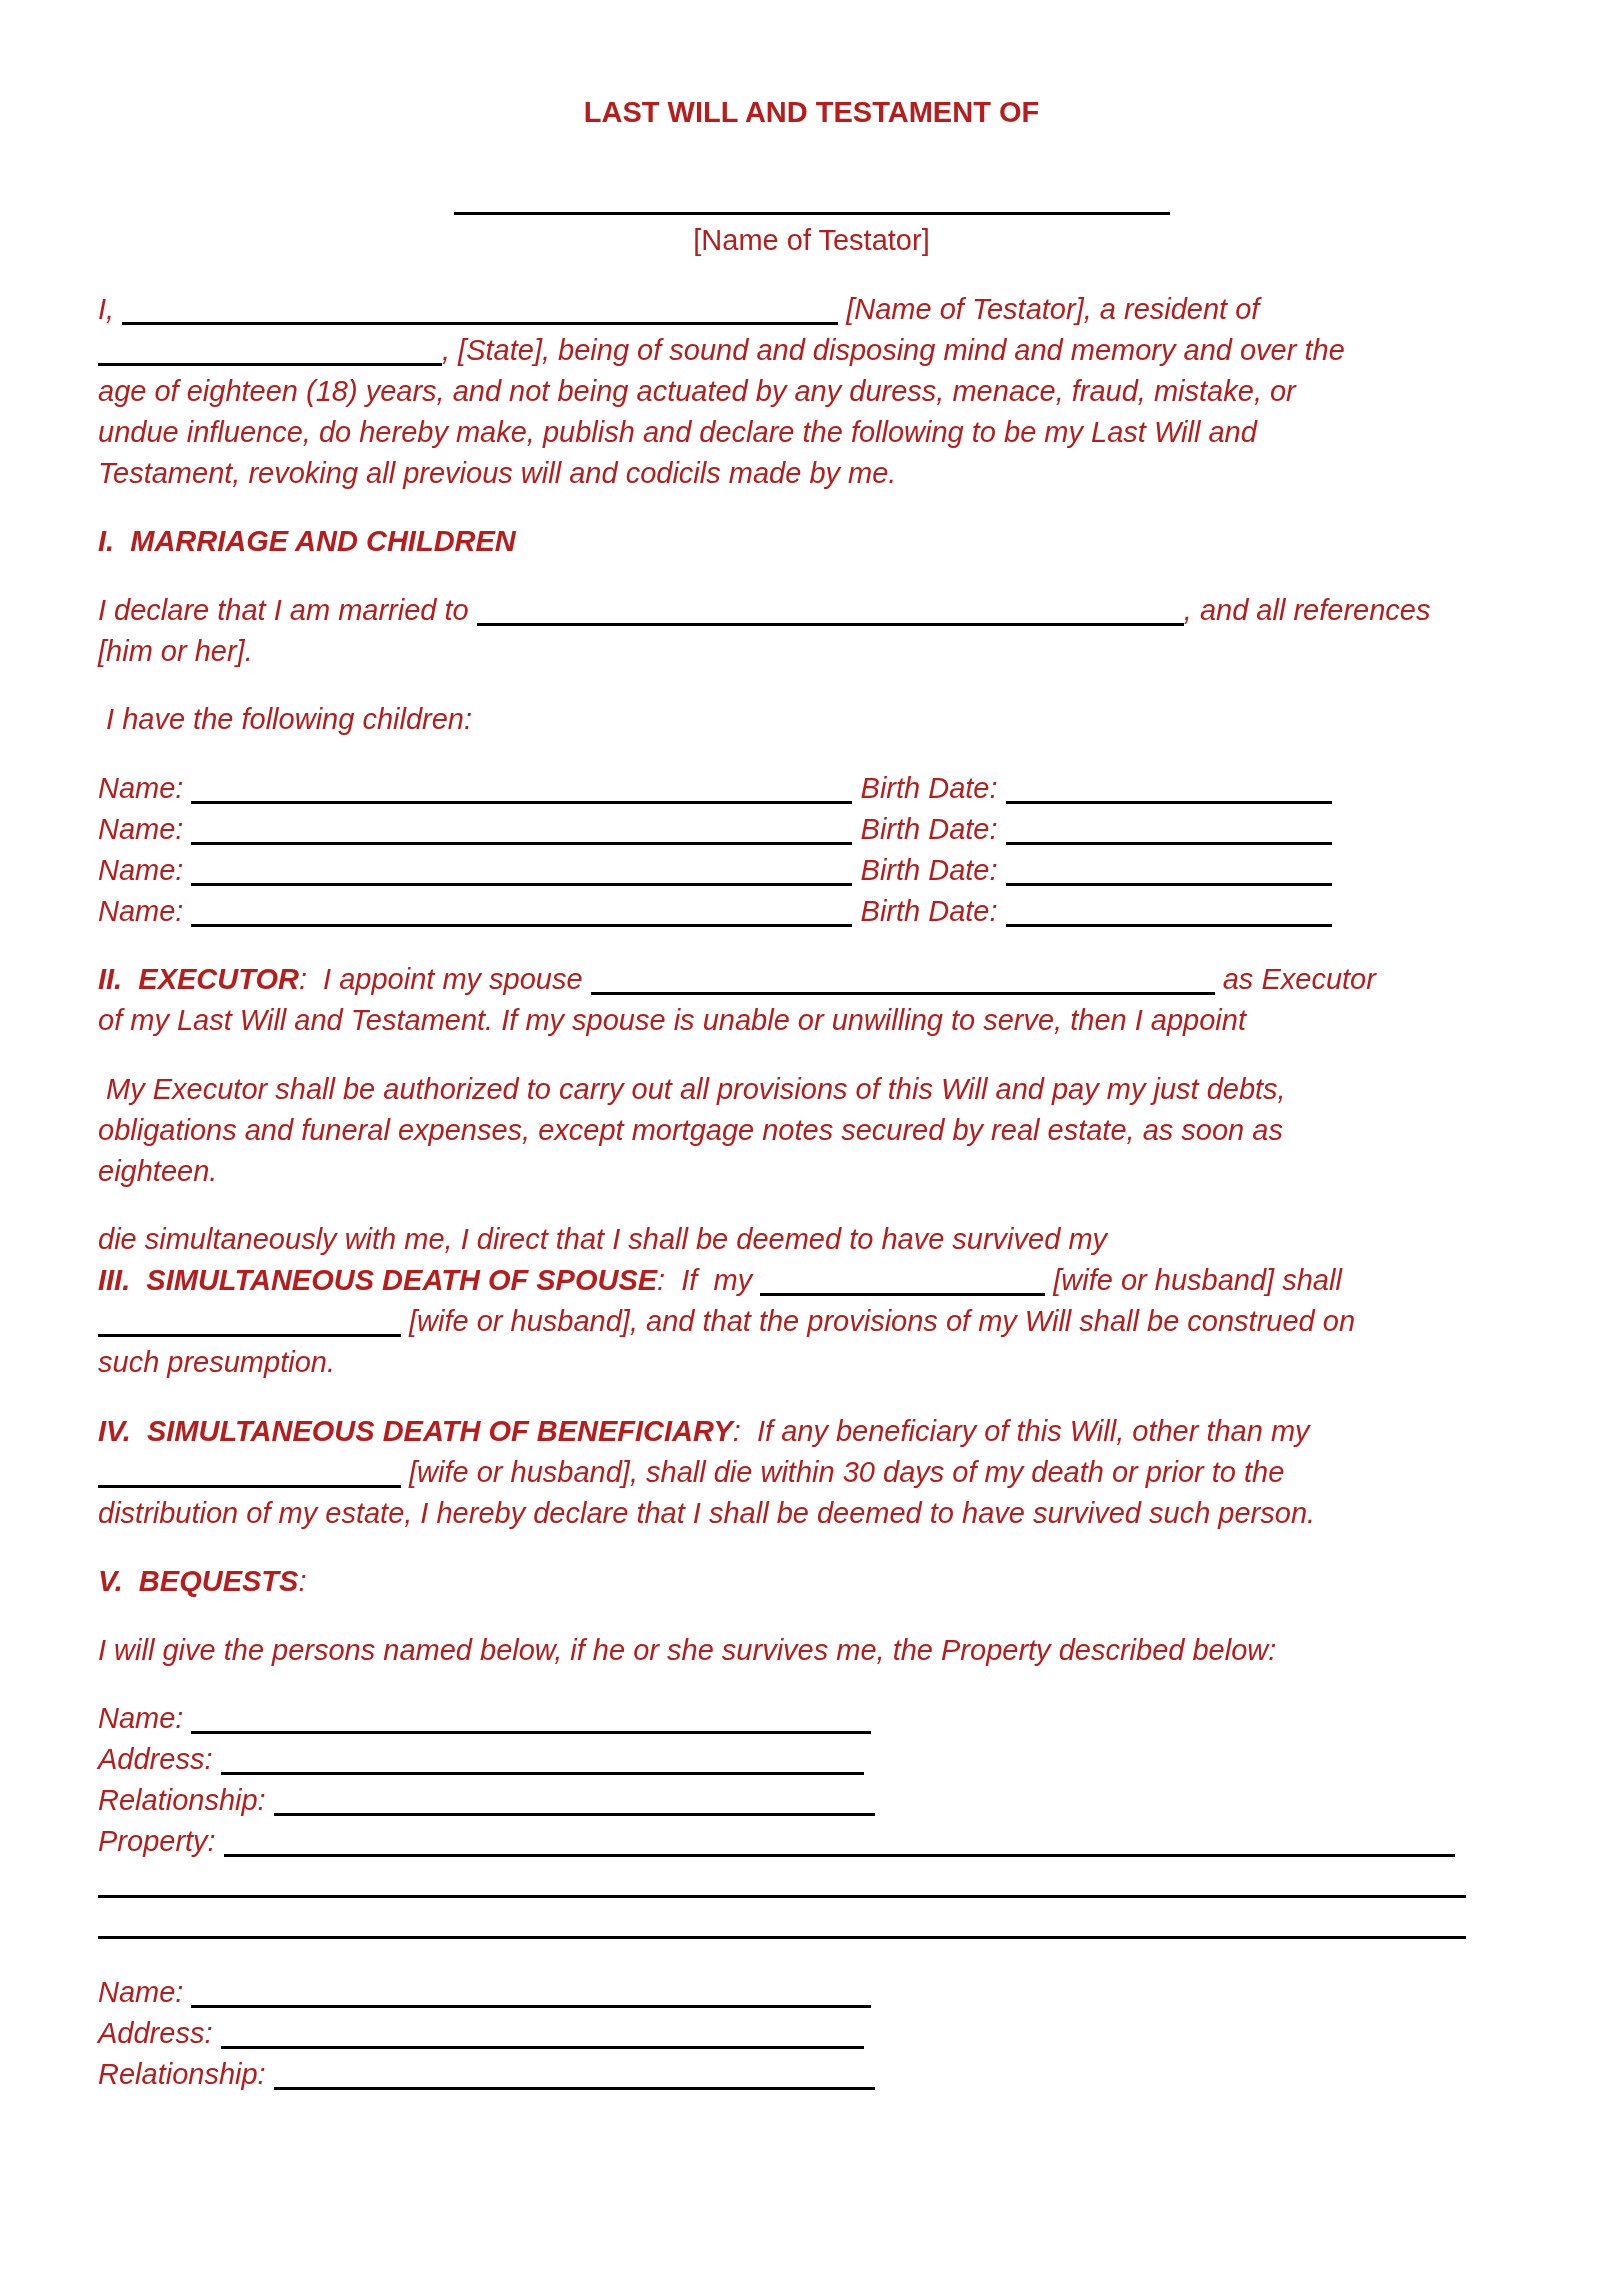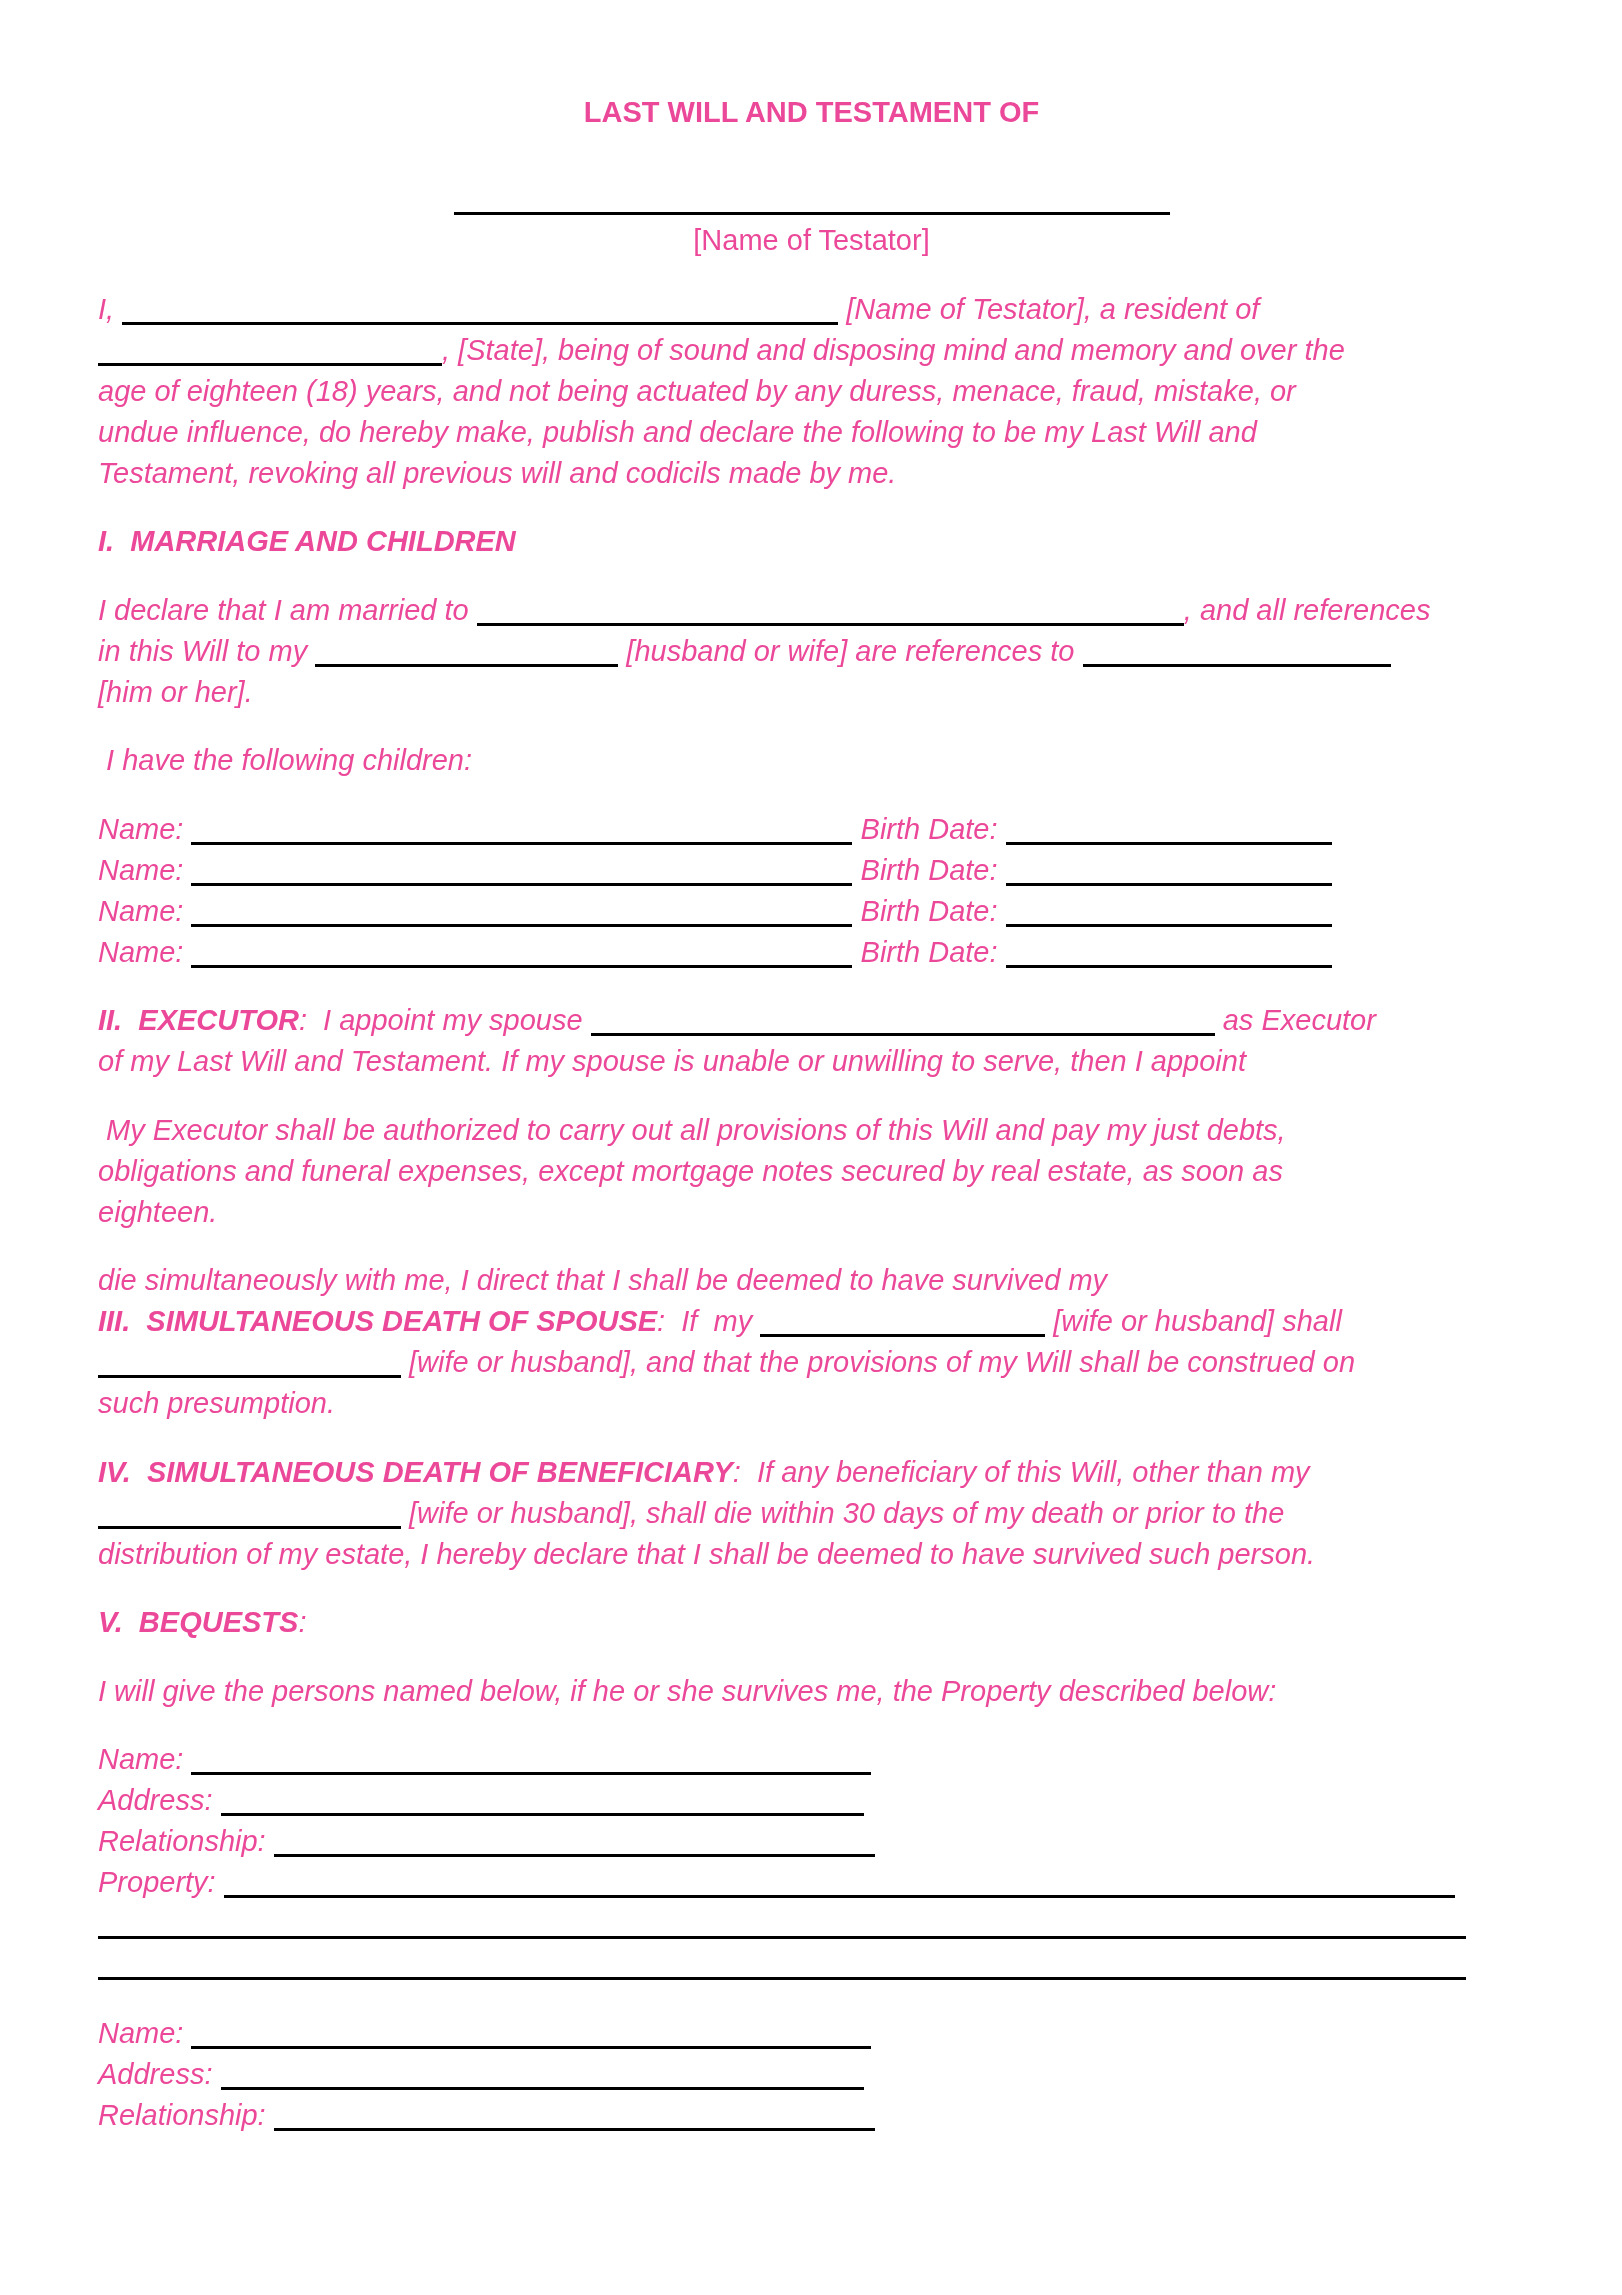--- a/index.html
+++ b/index.html
@@ -9,21 +9,21 @@
   }
   .page {
     position: relative;
     width: 1623px;
     height: 2296px;
     background: #ffffff;
     box-sizing: border-box;
     padding: 92px 98px 0 98px;
     font-family: "Liberation Sans", "DejaVu Sans", sans-serif;
     font-size: 29px;
-    color: #ec4899;
+    color: #b91c1c;
     overflow: hidden;
   }
   .line {
     line-height: 41px;
     min-height: 41px;
     white-space: nowrap;
   }
   .run { font-weight: normal; }
   .run.bold { font-weight: bold; }
   .blank {
@@ -60,21 +60,20 @@
         <div class="line"><span class="blank" style="width: 344px;"></span><span class="run">, [State], being of sound and disposing mind and memory and over the</span></div>
         <div class="line"><span class="run">age of eighteen (18) years, and not being actuated by any duress, menace, fraud, mistake, or</span></div>
         <div class="line"><span class="run">undue influence, do hereby make, publish and declare the following to be my Last Will and</span></div>
         <div class="line"><span class="run">Testament, revoking all previous will and codicils made by me.</span></div>
       </div>
       <div class="block b-para">
         <div class="line"><span class="run bold">I.&nbsp; MARRIAGE AND CHILDREN</span></div>
       </div>
       <div class="block b-para">
         <div class="line"><span class="run">I declare that I am married to </span><span class="blank" style="width: 707px;"></span><span class="run">, and all references</span></div>
-        <div class="line"><span class="run">in this Will to my </span><span class="blank" style="width: 303px;"></span><span class="run"> [husband or wife] are references to </span><span class="blank" style="width: 308px;"></span></div>
         <div class="line"><span class="run">[him or her].</span></div>
       </div>
       <div class="block b-para">
         <div class="line"><span class="run">&nbsp;I have the following children:</span></div>
       </div>
       <div class="block b-para">
         <div class="line"><span class="run">Name: </span><span class="blank" style="width: 661px;"></span><span class="run"> Birth Date: </span><span class="blank" style="width: 326px;"></span></div>
         <div class="line"><span class="run">Name: </span><span class="blank" style="width: 661px;"></span><span class="run"> Birth Date: </span><span class="blank" style="width: 326px;"></span></div>
         <div class="line"><span class="run">Name: </span><span class="blank" style="width: 661px;"></span><span class="run"> Birth Date: </span><span class="blank" style="width: 326px;"></span></div>
         <div class="line"><span class="run">Name: </span><span class="blank" style="width: 661px;"></span><span class="run"> Birth Date: </span><span class="blank" style="width: 326px;"></span></div>

